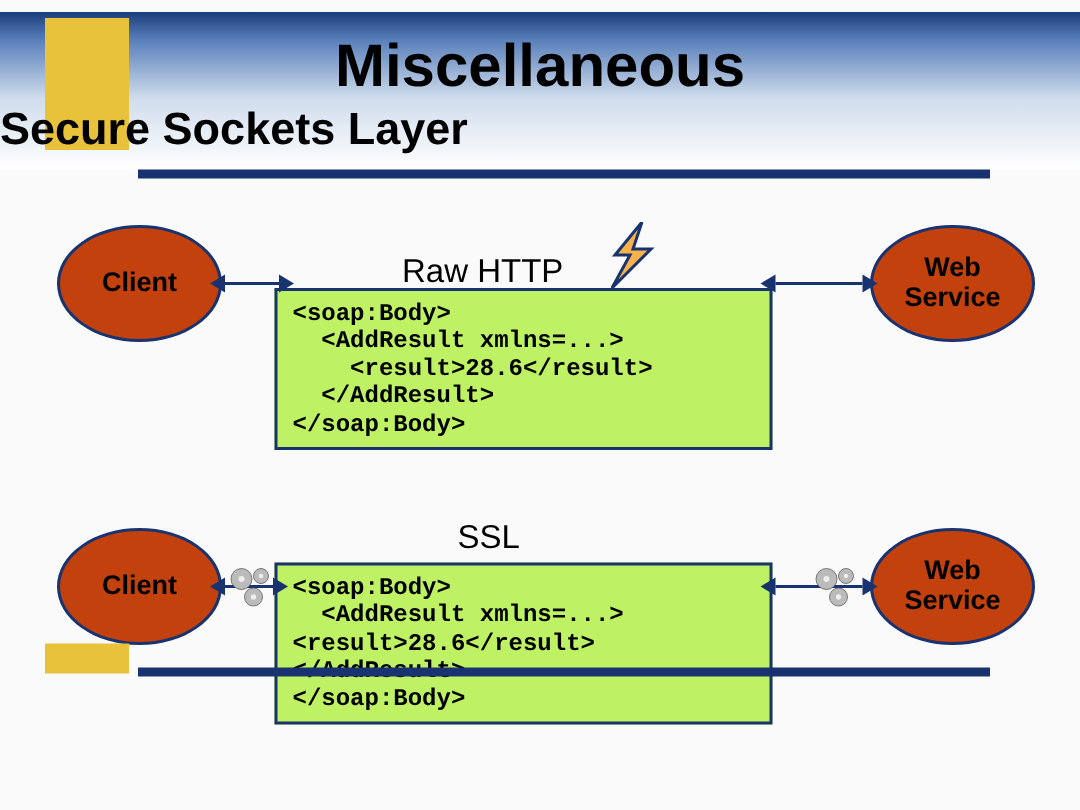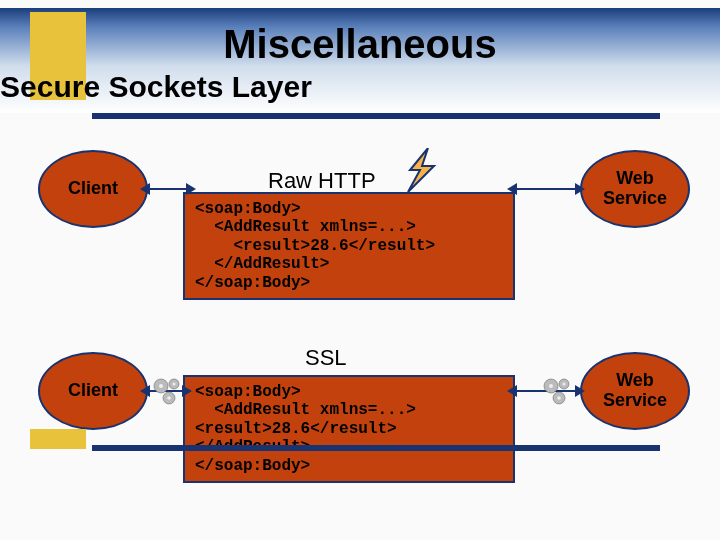--- a/index.html
+++ b/index.html
@@ -82,21 +82,21 @@
     font-weight: normal;
     color: #000;
   }
   .midlabel.raw  { left: 268px; top: 148px; margin-top: 20px; }
   .midlabel.ssl  { left: 305px; top: 345px; }
 
   
   .codebox {
     position: absolute;
     border: 2px solid #18336f;
-    background: #c2410c;
+    background: #bef264;
     font-family: 'Courier New', monospace;
     font-size: 16px;
     font-weight: bold;
     color: #000;
     padding: 6px 10px;
     line-height: 1.15;
     white-space: pre;
   }
   .codebox.top { left: 183px; top: 192px; width: 332px; }
   .codebox.bot { left: 183px; top: 375px; width: 332px; }

